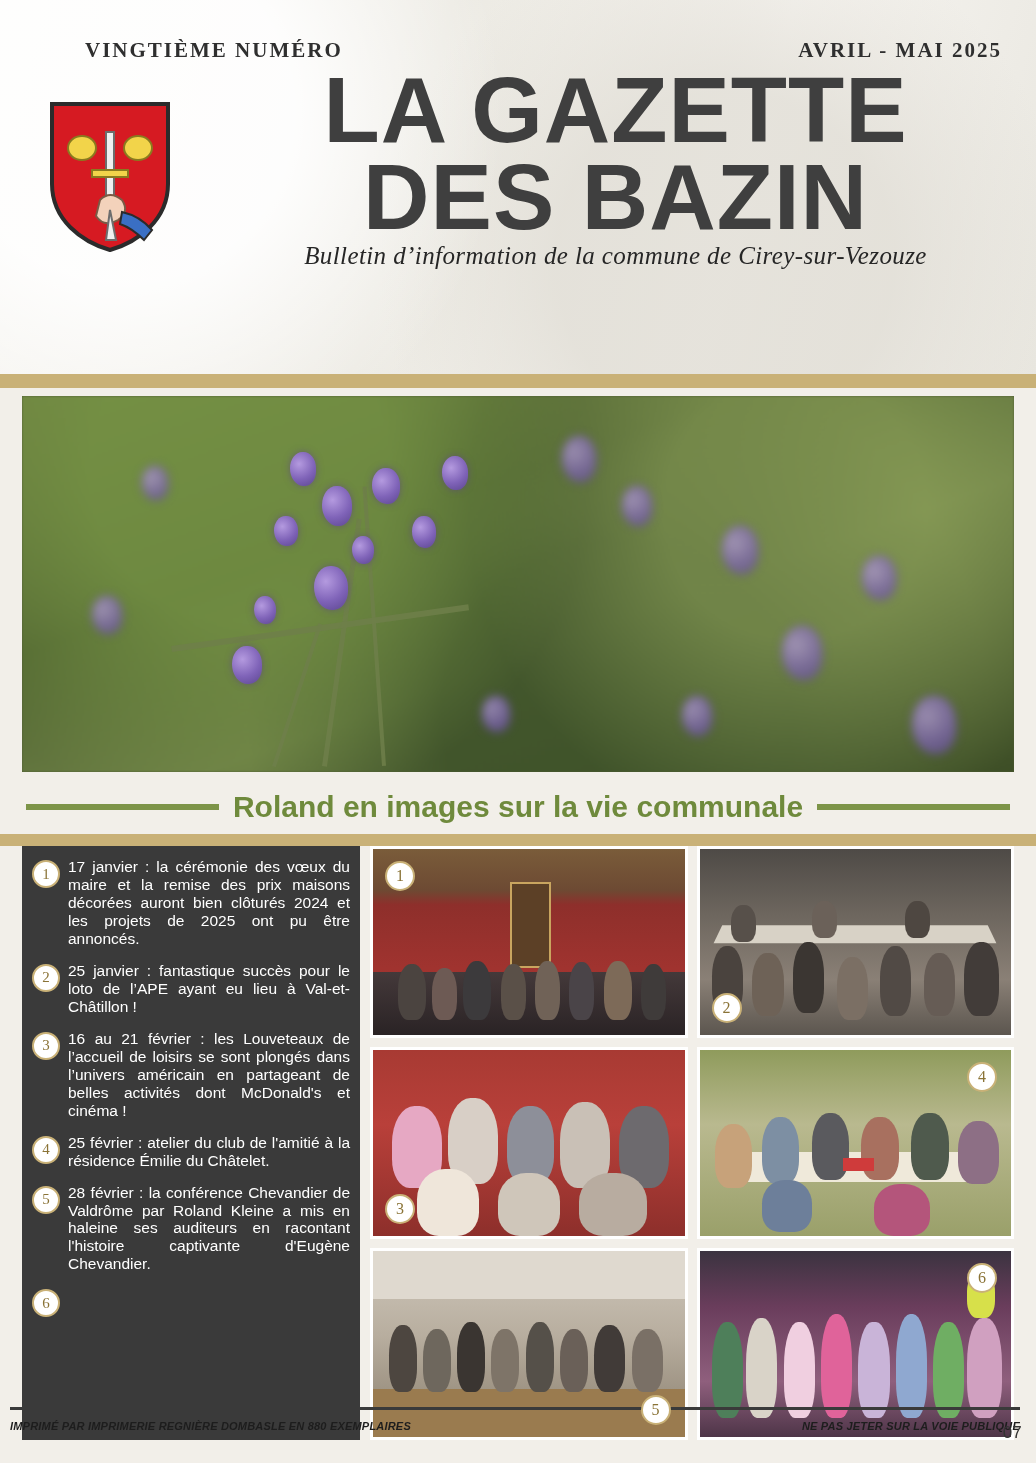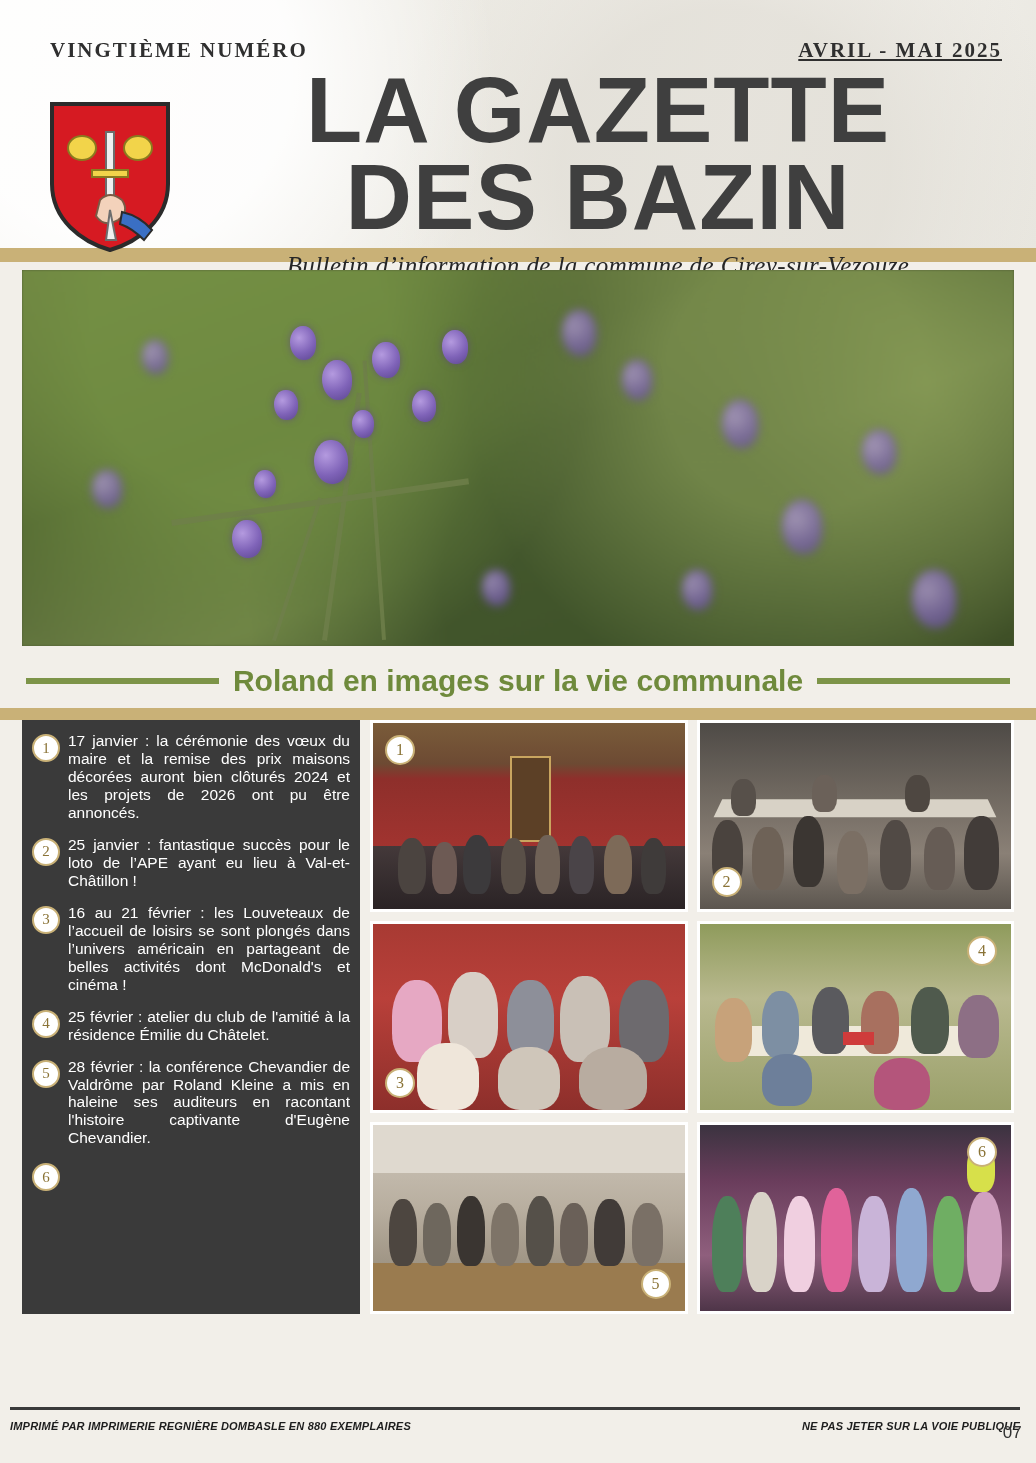--- a/index.html
+++ b/index.html
@@ -9,40 +9,41 @@
     height: 1463px;
     background: #f2efe9;
     font-family: "Liberation Sans", sans-serif;
     position: relative;
     overflow: hidden;
   }
 
   
   .masthead {
     position: relative;
-    height: 248px;
+    height: 374px;
     background: #f4f2ed;
     background-image:
       radial-gradient(circle at 12% 30%, rgba(255,255,255,0.9) 0 18%, rgba(0,0,0,0) 40%),
       radial-gradient(circle at 70% 70%, rgba(225,222,214,0.8) 0 22%, rgba(0,0,0,0) 45%),
       linear-gradient(105deg, #f6f4ef 0%, #eceae3 40%, #f7f5f1 70%, #e9e7e0 100%);
+    padding-left: 35px;
   }
   .issue-row {
     display: flex;
     justify-content: space-between;
     align-items: baseline;
     padding: 38px 34px 0 50px;
     font-family: "Liberation Serif", serif;
     letter-spacing: 2px;
     font-size: 21px;
     color: #2f2f2f;
     font-weight: bold;
   }
   .issue-row .num { text-transform: uppercase; }
-  .issue-row .date { text-transform: uppercase; text-decoration: underline; }
+  .issue-row .date { text-transform: uppercase; }
 
   .title-block {
     position: relative;
     margin-top: 4px;
     padding-left: 190px;
     padding-right: 30px;
   }
   .big-title {
     font-family: "Liberation Sans", sans-serif;
     font-weight: bold;
@@ -53,21 +54,20 @@
     text-align: center;
     margin: 0;
   }
   .big-title .l2 { display: block; }
   .subtitle {
     font-family: "Liberation Serif", serif;
     font-style: italic;
     font-size: 25px;
     color: #262626;
     text-align: center;
-    margin-top: 10px;
     letter-spacing: 0.4px;
   }
 
   
   .blazon {
     position: absolute;
     left: 48px;
     top: 100px;
     width: 124px;
     height: 152px;
@@ -311,21 +311,21 @@
   <div class="bar"></div>
 </div>
 
 <div class="gold-rule thin"></div>
 
 <div class="content">
 
   <div class="events">
     <div class="event">
       <div class="badge">1</div>
-      <p>17 janvier : la cérémonie des vœux du maire et la remise des prix maisons décorées auront bien clôturés 2024 et les projets de 2026 ont pu être annoncés.</p>
+      <p>17 janvier : la cérémonie des vœux du maire et la remise des prix maisons décorées auront bien clôturés 2024 et les projets de 2025 ont pu être annoncés.</p>
     </div>
     <div class="event">
       <div class="badge">2</div>
       <p>25 janvier : fantastique succès pour le loto de l’APE ayant eu lieu à Val-et-Châtillon !</p>
     </div>
     <div class="event">
       <div class="badge">3</div>
       <p>16 au 21 février : les Louveteaux de l’accueil de loisirs se sont plongés dans l’univers américain en partageant de belles activités dont McDonald's et cinéma !</p>
     </div>
     <div class="event">

